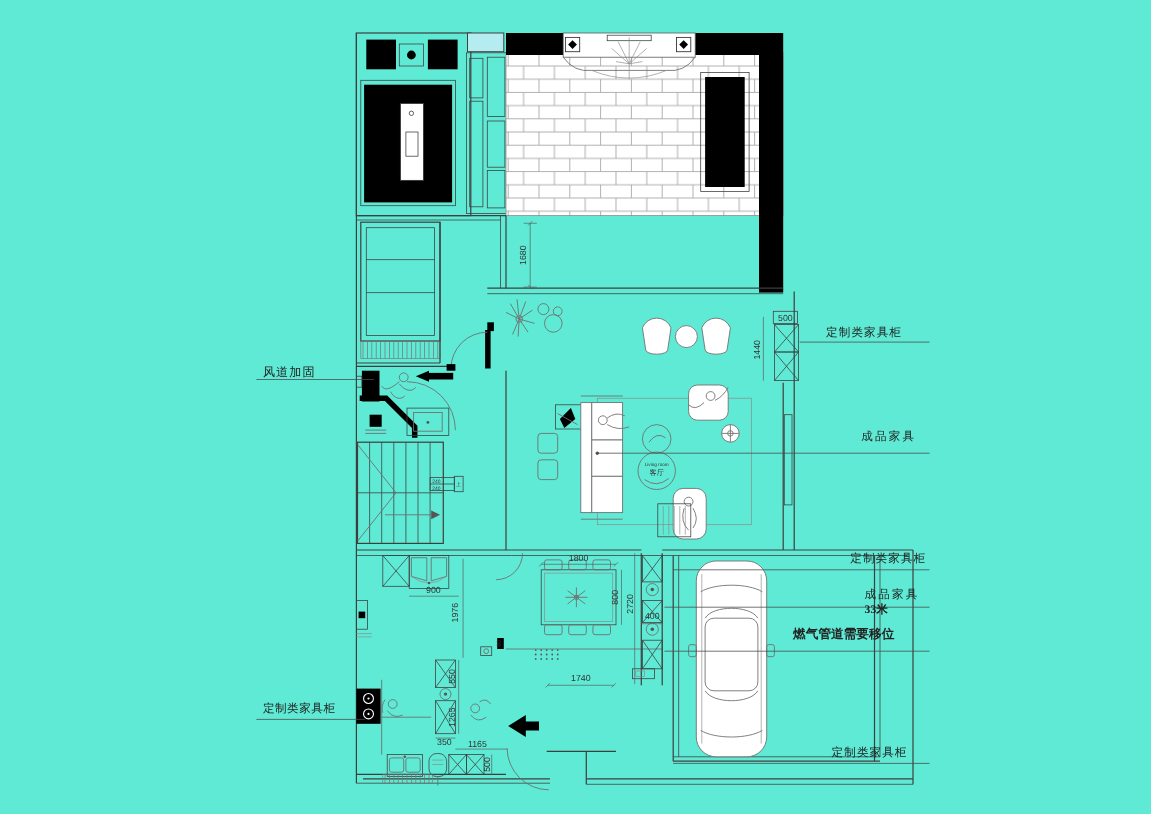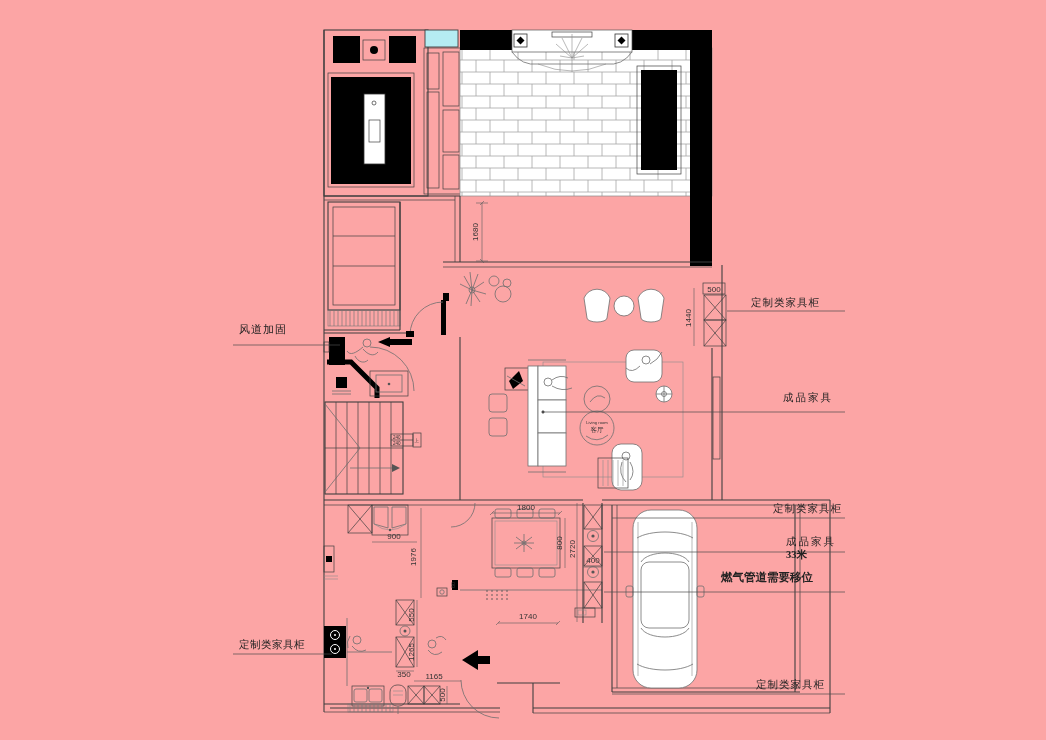--- a/index.html
+++ b/index.html
@@ -1,16 +1,16 @@
 <!DOCTYPE html>
 <html><head>
 <meta charset="utf-8">
 <style>
   html,body{margin:0;padding:0;background:#ffffff;}
-  .canvas{position:relative;width:1046px;height:740px;background:#fca5a5;overflow:hidden;
+  .canvas{position:relative;width:1046px;height:740px;background:#5eead4;overflow:hidden;
           font-family:"Liberation Sans","DejaVu Sans",sans-serif;}
   svg{position:absolute;left:0;top:0;}
   .lbl{position:absolute;color:#222;white-space:nowrap;line-height:1;}
   .lbl.sp{letter-spacing:2px;}
   .lbl.sp1{letter-spacing:1px;}
   .lbl.bold{font-weight:bold;}
   text{font-family:"Liberation Sans","DejaVu Sans",sans-serif;fill:#333;}
   .w{stroke:#3f3f3f;fill:none;stroke-width:1.1;}
   .w2{stroke:#3f3f3f;fill:none;stroke-width:.7;}
   .f{stroke:#6f6f6f;fill:none;stroke-width:.8;}
@@ -473,21 +473,21 @@
     <line x1="727" y1="311" x2="845" y2="311"></line>
     <line x1="543" y1="412" x2="845" y2="412"></line>
     <circle cx="543" cy="412" r="1.2" fill="#4a4a4a"></circle>
     <line x1="612" y1="518" x2="845" y2="518"></line>
     <line x1="604" y1="552" x2="845" y2="552"></line>
     <line x1="604" y1="592" x2="845" y2="592"></line>
     <line x1="612" y1="694" x2="845" y2="694"></line>
   </g>
 </svg>
 
-<div class="lbl sp1" style="left:239px;top:324px;font-size:11px;">风道加固</div>
+<div class="lbl sp1" style="left:239px;top:334px;font-size:11px;">风道加固</div>
 <div class="lbl sp1" style="left:751px;top:297px;font-size:10.5px;">定制类家具柜</div>
 <div class="lbl sp" style="left:783px;top:392px;font-size:10.5px;">成品家具</div>
 <div class="lbl sp1" style="left:773px;top:503px;font-size:10.5px;">定制类家具柜</div>
 <div class="lbl sp" style="left:786px;top:536px;font-size:10.5px;">成品家具</div>
 <div class="lbl bold" style="left:786px;top:550px;font-size:10.5px;font-family:Liberation Serif, serif;">33米</div>
 <div class="lbl bold" style="left:721px;top:572px;font-size:11.5px;">燃气管道需要移位</div>
 <div class="lbl sp1" style="left:756px;top:679px;font-size:10.5px;">定制类家具柜</div>
 <div class="lbl" style="left:239px;top:639px;font-size:10.5px;letter-spacing:0.5px;">定制类家具柜</div>
 
 </div>

